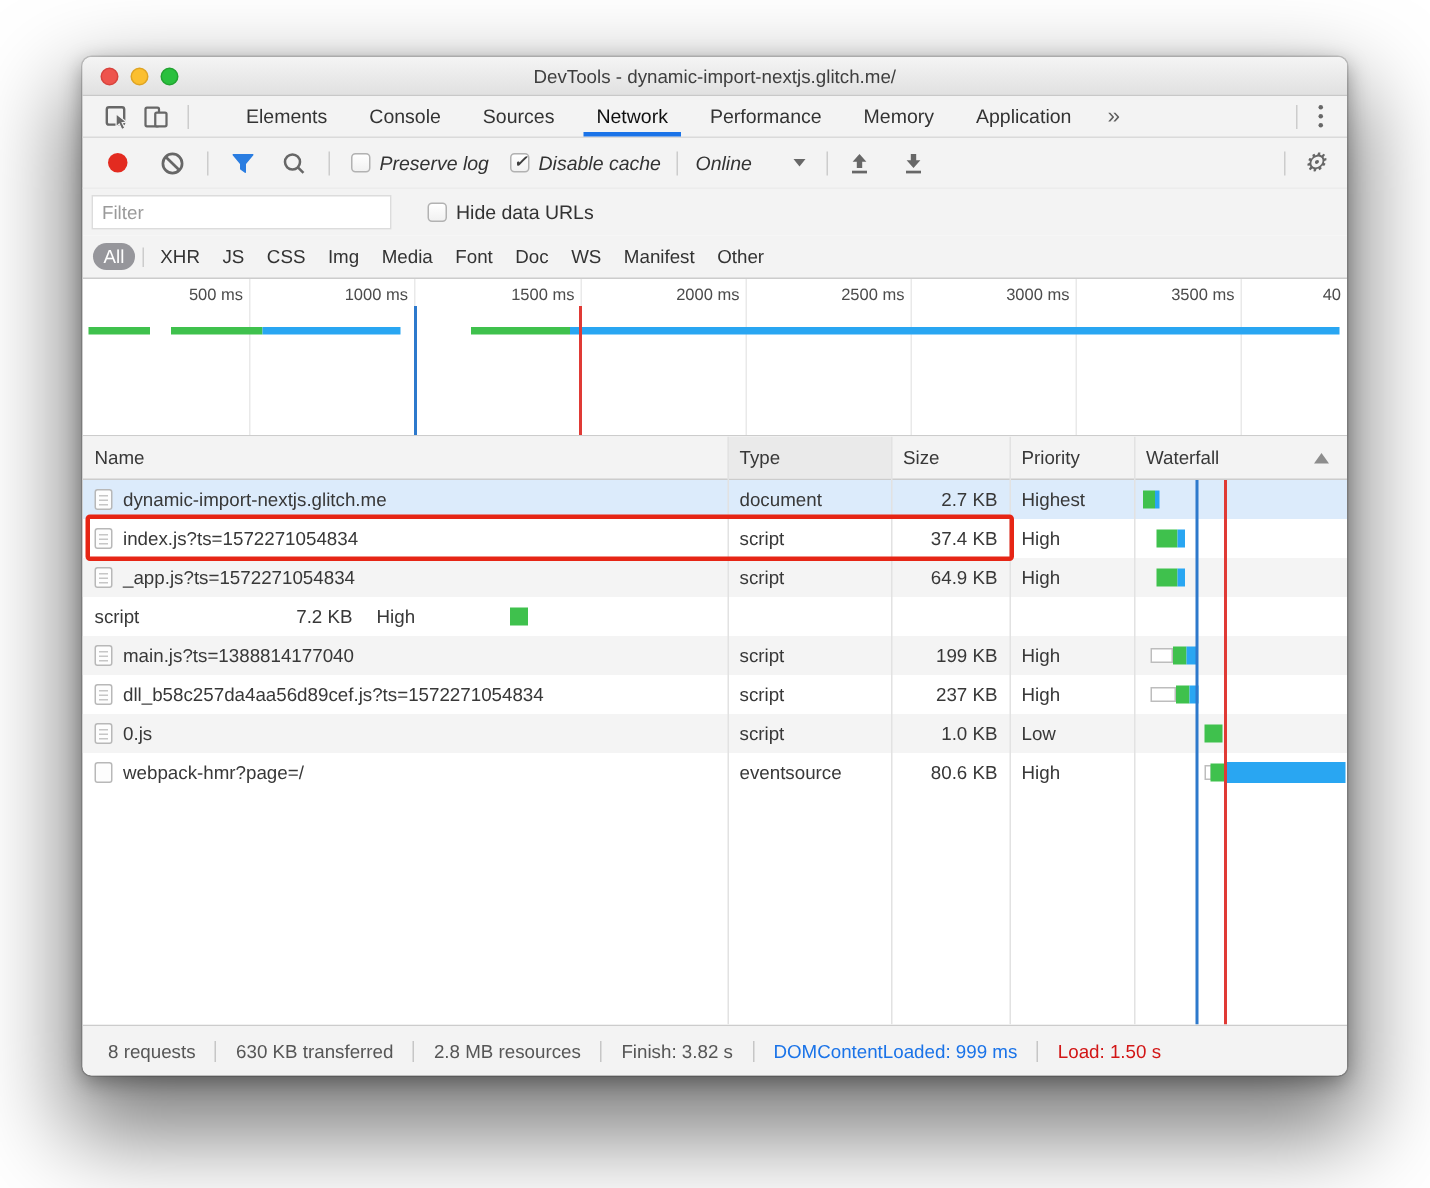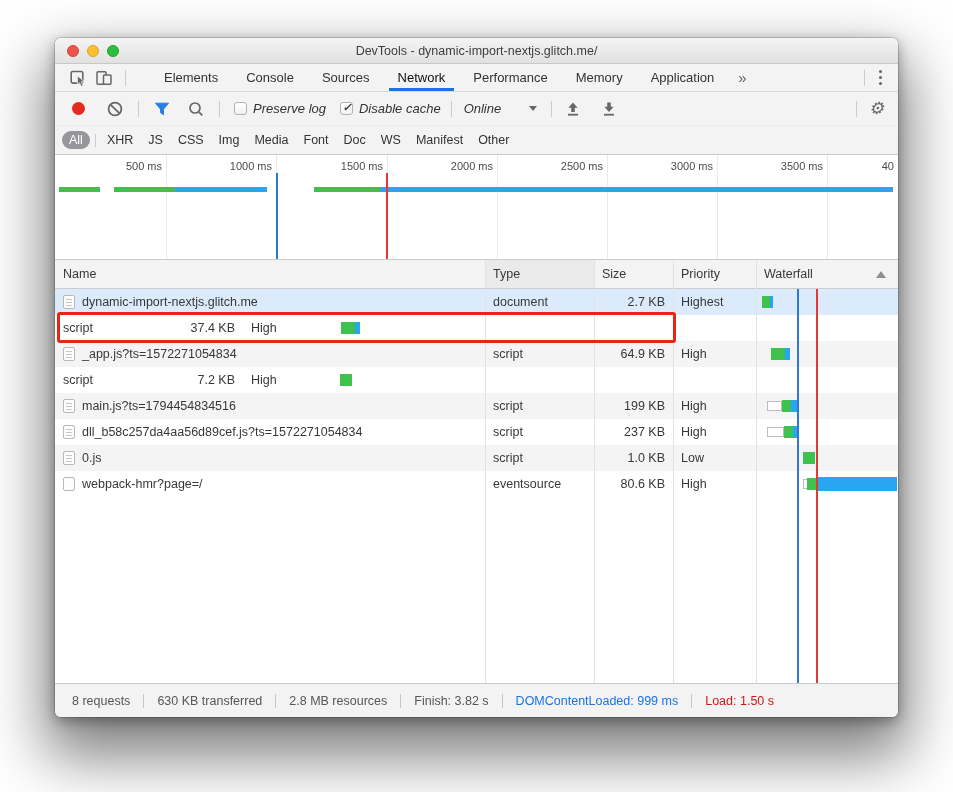--- a/index.html
+++ b/index.html
@@ -192,20 +192,27 @@
       <svg width="18" height="18" viewBox="0 0 18 18">
           <path d="M9 12 L4.4 6.8 h2.8 V2.6 h3.6 v4.2 h2.8 Z" fill="#676767"></path>
           <rect x="4" y="13.8" width="10" height="1.8" fill="#676767"></rect>
         </svg>
     </span>
     <div class="spacer"></div>
     <div class="vsep"></div>
     <span class="gear">⚙</span>
   </div>
 
+  <div class="filterrow">
+    <input class="filter-input" value="" placeholder="Filter" style="">
+    <span class="cb-group">
+      <span class="cb"></span>
+      <span class="cb-label">Hide data URLs</span>
+    </span>
+  </div>
 
   <div class="chipsrow" id="chips">
       <div class="chip active">All</div>
       <div class="chip-sep"></div>
       <div class="chip">XHR</div>
       <div class="chip">JS</div>
       <div class="chip">CSS</div>
       <div class="chip">Img</div>
       <div class="chip">Media</div>
       <div class="chip">Font</div>
@@ -267,20 +274,24 @@
           </div>
           <div class="cell" style="width: 109px;">document</div>
           <div class="cell size" style="width: 79px;">2.7 KB</div>
           <div class="cell" style="width: 83px;">Highest</div>
           <div class="cell wf" style="width: 142px;">
             <div class="wf-seg" style="left: 6px; width: 8px; background: rgb(63, 193, 77);"></div>
             <div class="wf-seg" style="left: 14px; width: 3px; background: rgb(41, 166, 242);"></div>
           </div>
         </div>
         <div class="row">
+          <div class="cell" style="width: 430px;">
+            <div class="fileicon lines"></div>
+            <span>index.js?ts=1572271054834</span>
+          </div>
           <div class="cell" style="width: 109px;">script</div>
           <div class="cell size" style="width: 79px;">37.4 KB</div>
           <div class="cell" style="width: 83px;">High</div>
           <div class="cell wf" style="width: 142px;">
             <div class="wf-seg" style="left: 15px; width: 14px; background: rgb(63, 193, 77);"></div>
             <div class="wf-seg" style="left: 29px; width: 5px; background: rgb(41, 166, 242);"></div>
           </div>
         </div>
         <div class="row stripe">
           <div class="cell" style="width: 430px;">
@@ -299,21 +310,21 @@
           <div class="cell" style="width: 109px;">script</div>
           <div class="cell size" style="width: 79px;">7.2 KB</div>
           <div class="cell" style="width: 83px;">High</div>
           <div class="cell wf" style="width: 142px;">
             <div class="wf-seg" style="left: 14px; width: 12px; background: rgb(63, 193, 77);"></div>
           </div>
         </div>
         <div class="row stripe">
           <div class="cell" style="width: 430px;">
             <div class="fileicon lines"></div>
-            <span>main.js?ts=1794454834516</span>
+            <span>main.js?ts=1388814177040</span>
           </div>
           <div class="cell" style="width: 109px;">script</div>
           <div class="cell size" style="width: 79px;">199 KB</div>
           <div class="cell" style="width: 83px;">High</div>
           <div class="cell wf" style="width: 142px;">
             <div class="wf-seg hollow" style="left: 11px; width: 15px;"></div>
             <div class="wf-seg" style="left: 26px; width: 9px; background: rgb(63, 193, 77);"></div>
             <div class="wf-seg" style="left: 35px; width: 7px; background: rgb(41, 166, 242);"></div>
           </div>
         </div>

